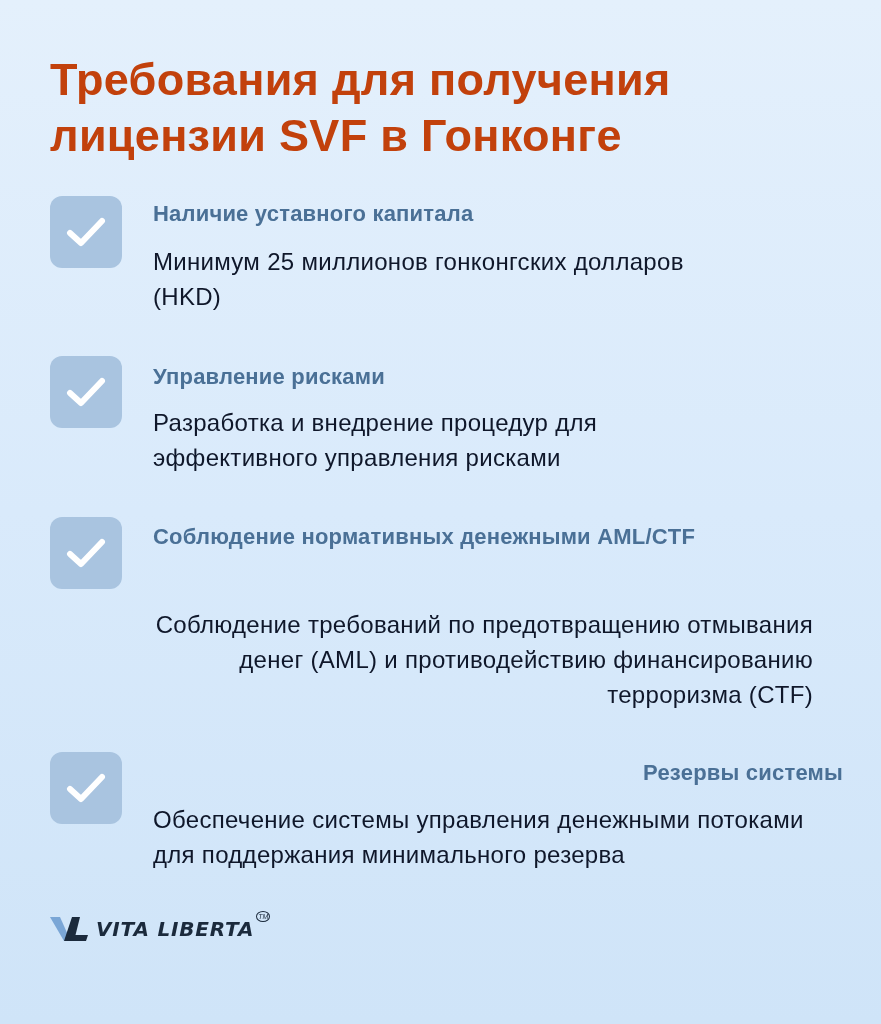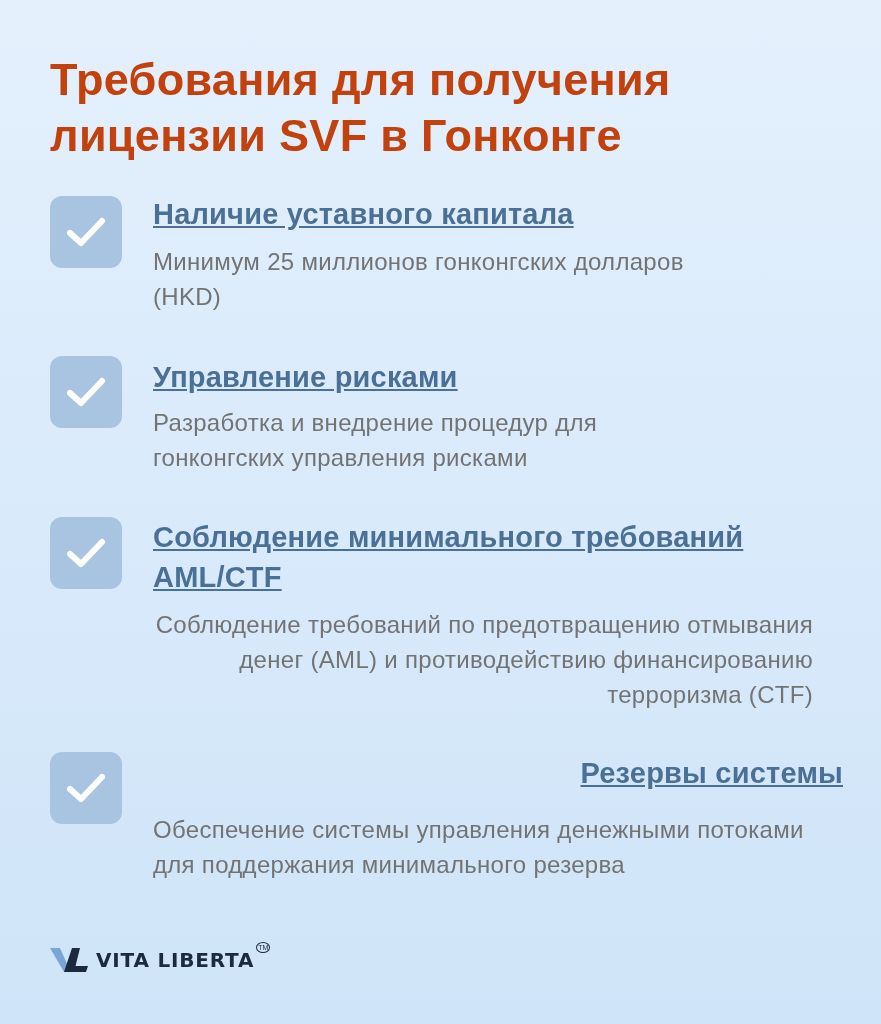--- a/index.html
+++ b/index.html
@@ -16,29 +16,29 @@
   }
   .item { position: absolute; left: 50px; width: 800px; }
   .check {
     position: absolute; left: 0; top: 0;
     width: 72px; height: 72px; border-radius: 12px;
     background: #a9c4e0;
   }
   .check svg { position: absolute; left: 16px; top: 18px; }
   .item-title {
     position: absolute; left: 103px; top: 0;
-    font-size: 29px; line-height: 40px; font-weight: 700;
-    color: #4a7096; width: 690px; letter-spacing: 0.2px; text-decoration: underline;
+    font-size: 22px; line-height: 40px; font-weight: 700;
+    color: #4a7096; width: 690px; letter-spacing: 0.2px;
   }
   .item-desc {
     position: absolute; left: 103px;
-    font-size: 24px; line-height: 35px; color: #737373;
+    font-size: 24px; line-height: 35px; color: #0f172a;
     width: 690px; letter-spacing: 0.3px;
   }
-  .logo { position: absolute; left: 50px; top: 946px; display: flex; align-items: center; }
+  .logo { position: absolute; left: 50px; top: 915px; display: flex; align-items: center; font-style: italic; }
   .logo-text {
     font-size: 20px; font-weight: 900; color: #1b2a3c; margin-left: 6px;
     letter-spacing: 0.8px; font-family: "DejaVu Sans", sans-serif;
   }
   .tm { font-size: 7px; color: #1b2a3c; border: 1px solid #1b2a3c; border-radius: 50%; padding: 1px; margin-left: 2px; align-self: flex-start; margin-top: -4px; }
 </style>
 </head>
 <body>
 
 <div class="title">Требования для получения лицензии SVF в Гонконге</div>
@@ -53,41 +53,41 @@
   <div class="item-desc" style="top:48px;width:540px;">Минимум 25 миллионов гонконгских долларов (HKD)</div>
 </div>
 
 <div class="item" style="top:356px;">
   <div class="check">
     <svg width="40" height="36" viewBox="0 0 40 36">
         <polyline points="4,19 15,29 36,7" fill="none" stroke="#ffffff" stroke-width="6" stroke-linecap="round" stroke-linejoin="round"></polyline>
       </svg>
   </div>
   <div class="item-title" style="top:1px;">Управление рисками</div>
-  <div class="item-desc" style="top:49px;width:560px;">Разработка и внедрение процедур для гонконгских управления рисками</div>
+  <div class="item-desc" style="top:49px;width:560px;">Разработка и внедрение процедур для эффективного управления рисками</div>
 </div>
 
 <div class="item" style="top:517px;">
   <div class="check">
     <svg width="40" height="36" viewBox="0 0 40 36">
         <polyline points="4,19 15,29 36,7" fill="none" stroke="#ffffff" stroke-width="6" stroke-linecap="round" stroke-linejoin="round"></polyline>
       </svg>
   </div>
-  <div class="item-title" style="top:0px;">Соблюдение минимального требований AML/CTF</div>
+  <div class="item-title" style="top:0px;">Соблюдение нормативных денежными AML/CTF</div>
   <div class="item-desc" style="top:90px;width:660px;text-align:right;">Соблюдение требований по предотвращению отмывания денег (AML) и противодействию финансированию терроризма (CTF)</div>
 </div>
 
 <div class="item" style="top:752px;">
   <div class="check">
     <svg width="40" height="36" viewBox="0 0 40 36">
         <polyline points="4,19 15,29 36,7" fill="none" stroke="#ffffff" stroke-width="6" stroke-linecap="round" stroke-linejoin="round"></polyline>
       </svg>
   </div>
   <div class="item-title" style="top:1px;text-align:right;">Резервы системы</div>
-  <div class="item-desc" style="top:50px;width:680px;margin-top:10px;">Обеспечение системы управления денежными потоками для поддержания минимального резерва</div>
+  <div class="item-desc" style="top:50px;width:680px;">Обеспечение системы управления денежными потоками для поддержания минимального резерва</div>
 </div>
 
 <div class="logo">
   <svg width="40" height="28" viewBox="0 0 40 28">
     <polygon points="0,2 10,2 18,20 14,26" fill="#7aa6d6"></polygon>
     <polygon points="14,26 22,2 30,2 24,26" fill="#1b2a3c"></polygon>
     <polygon points="22,20 38,20 36,26 20,26" fill="#1b2a3c"></polygon>
   </svg>
   <span class="logo-text">VITA LIBERTA</span>
   <span class="tm">TM</span>

